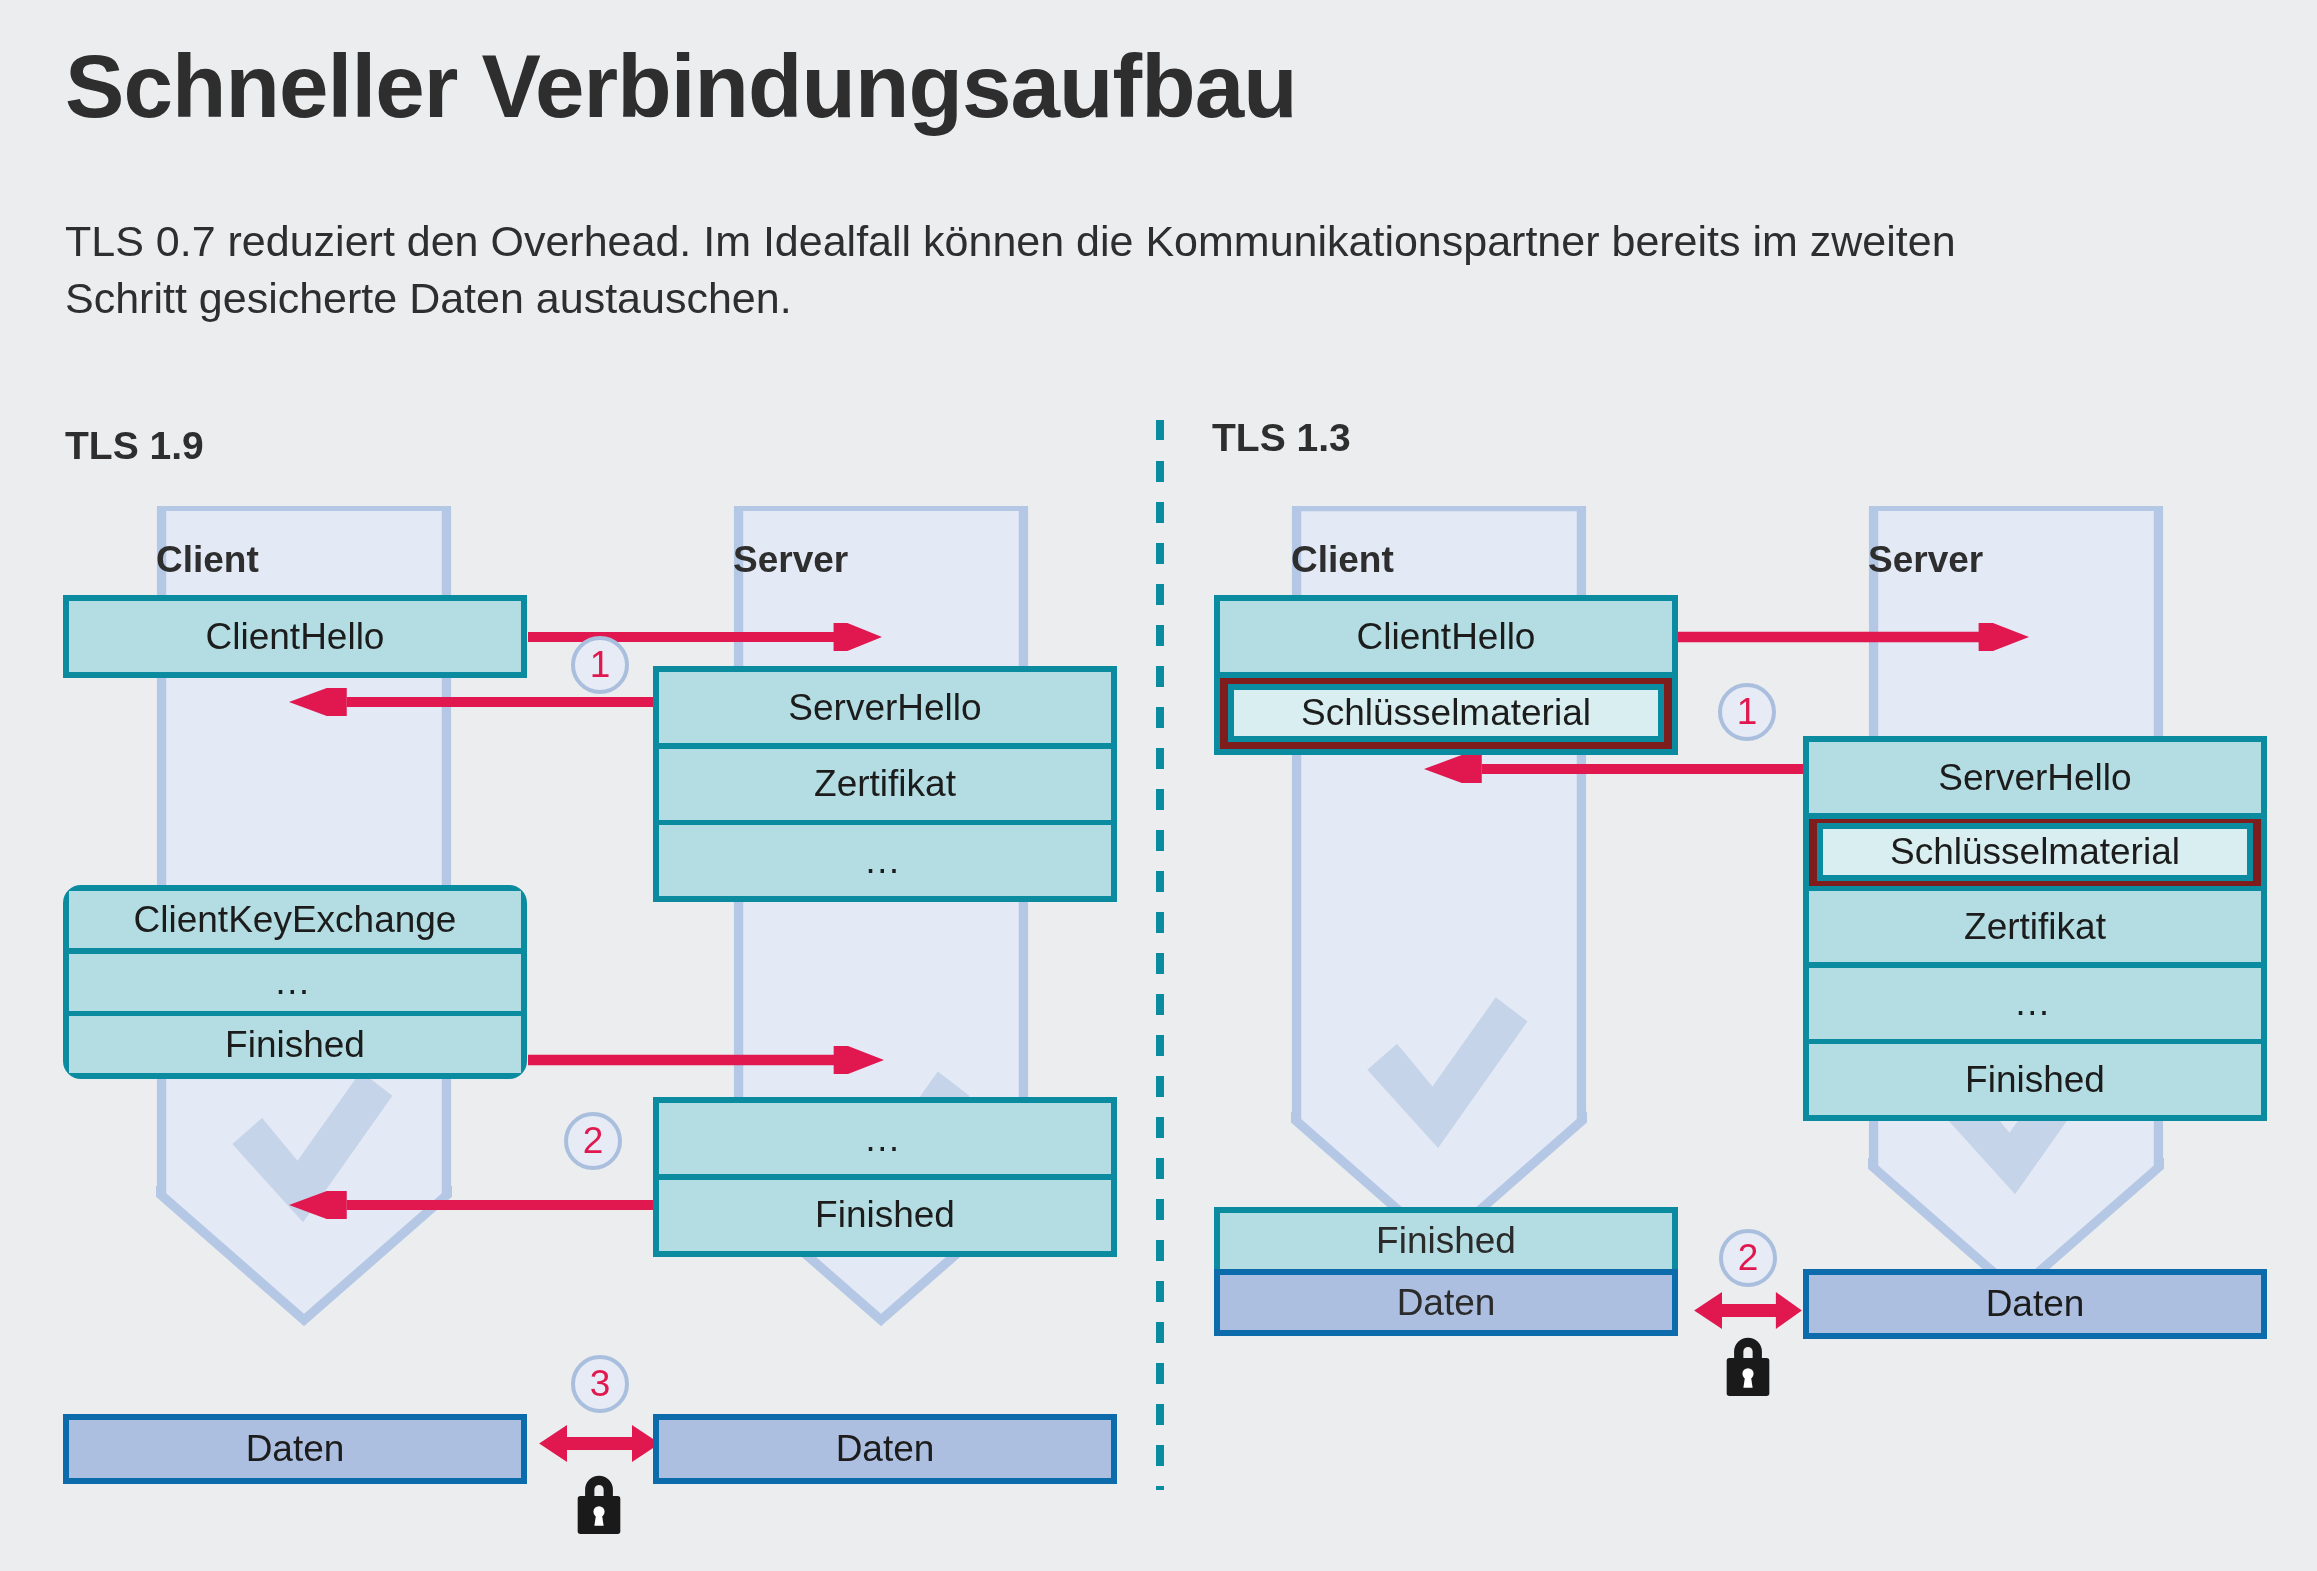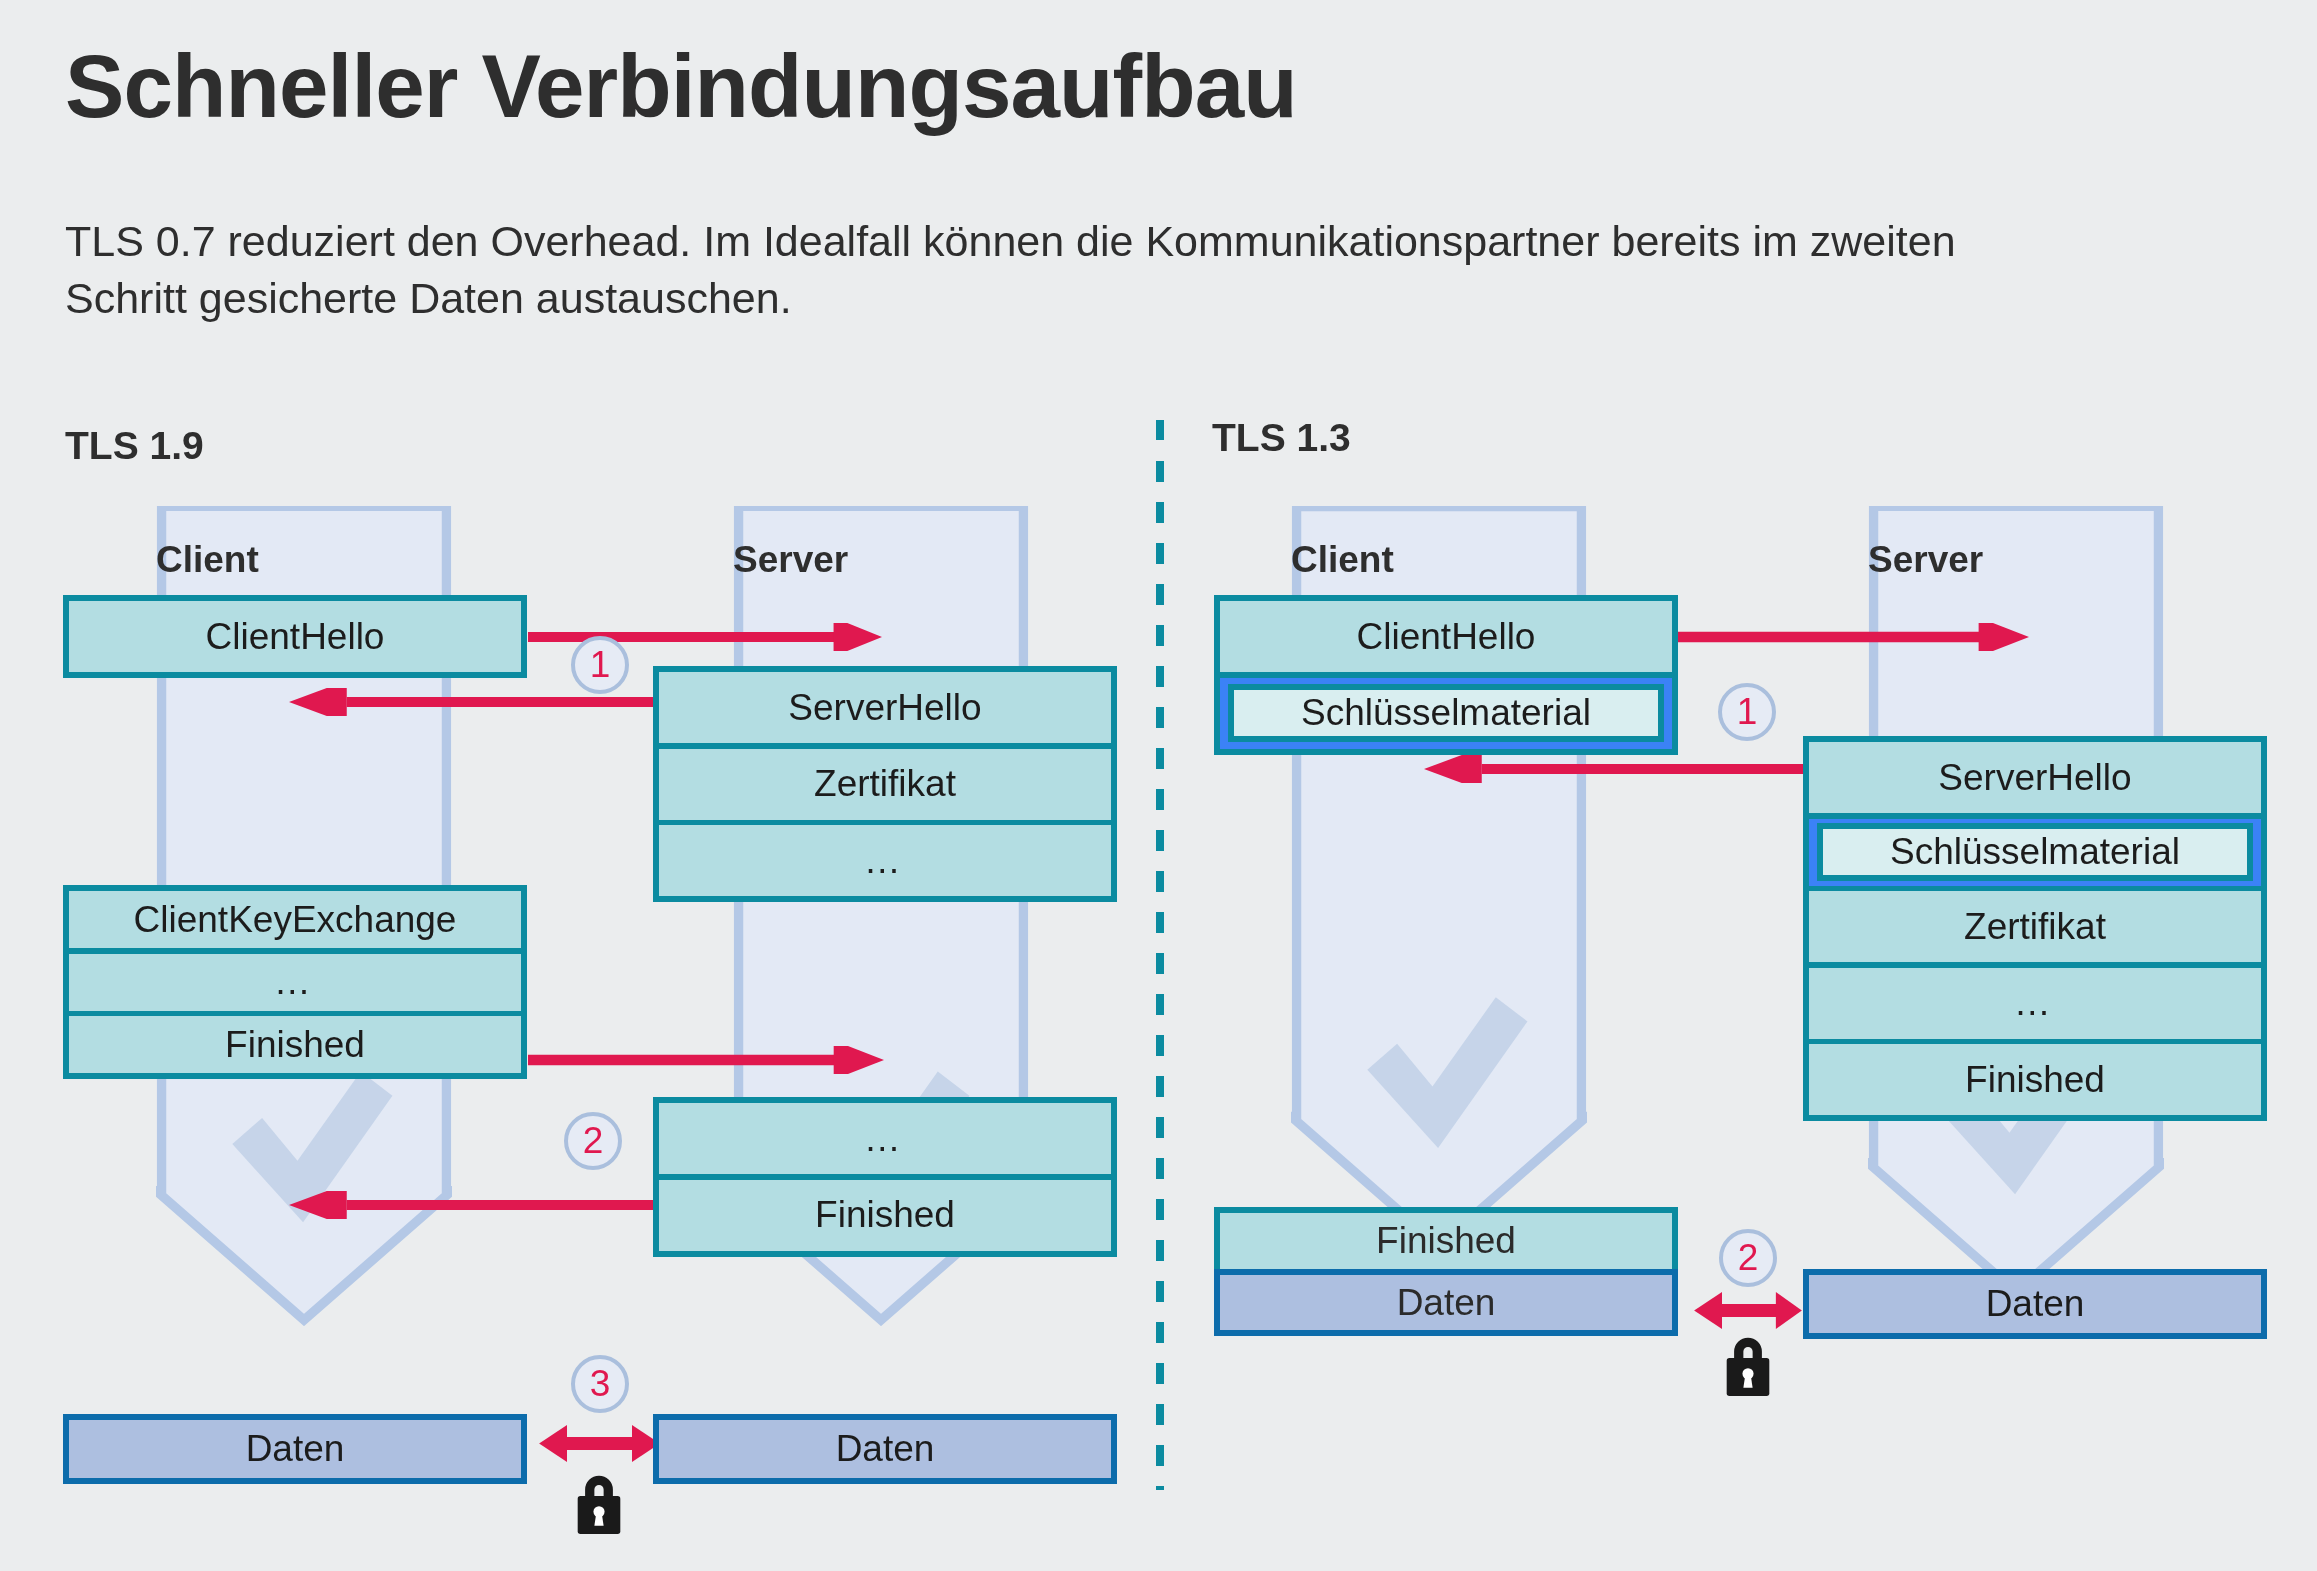--- a/index.html
+++ b/index.html
@@ -72,21 +72,21 @@
     background:#b3dde2;
     height:57px;
     display:flex;align-items:center;justify-content:center;
     font-size:37px;color:#1c1c1c;
     white-space:nowrap;
     box-sizing:border-box;
   }
   .msg-row.tall{height:71px;}
   .msg-row.dots{letter-spacing:5.6px;font-size:37px;}
   .nested{
-    background:#3b82f6;
+    background:#7f1d1d;
     padding:0 8.4px 0 8.4px;
     display:flex;align-items:center;justify-content:center;
     box-sizing:border-box;
   }
   .nested-inner{
     flex:1;
     border:6.5px solid #0b8ba0;
     background:#d9eef0;
     height:58px;
     display:flex;align-items:center;justify-content:center;
@@ -218,21 +218,21 @@
   </div>
 
   <div class="step" style="left:571px;top:636px;">1</div>
   <div class="step" style="left:564px;top:1112px;">2</div>
   <div class="step" style="left:571px;top:1355px;">3</div>
 
   <div class="msg-group" style="left:63px;top:595px;width:464px;">
     <div class="msg-row tall">ClientHello</div>
   </div>
 
-  <div class="msg-group" style="left:63px;top:885px;width:464px;">
+  <div class="msg-group" style="left:63px;top:885px;width:464px;border-radius:18px;">
     <div class="msg-row">ClientKeyExchange</div>
     <div class="msg-row dots">…</div>
     <div class="msg-row">Finished</div>
   </div>
 
   <div class="msg-group" style="left:653px;top:666px;width:464px;">
     <div class="msg-row tall">ServerHello</div>
     <div class="msg-row tall">Zertifikat</div>
     <div class="msg-row tall dots">…</div>
   </div>

